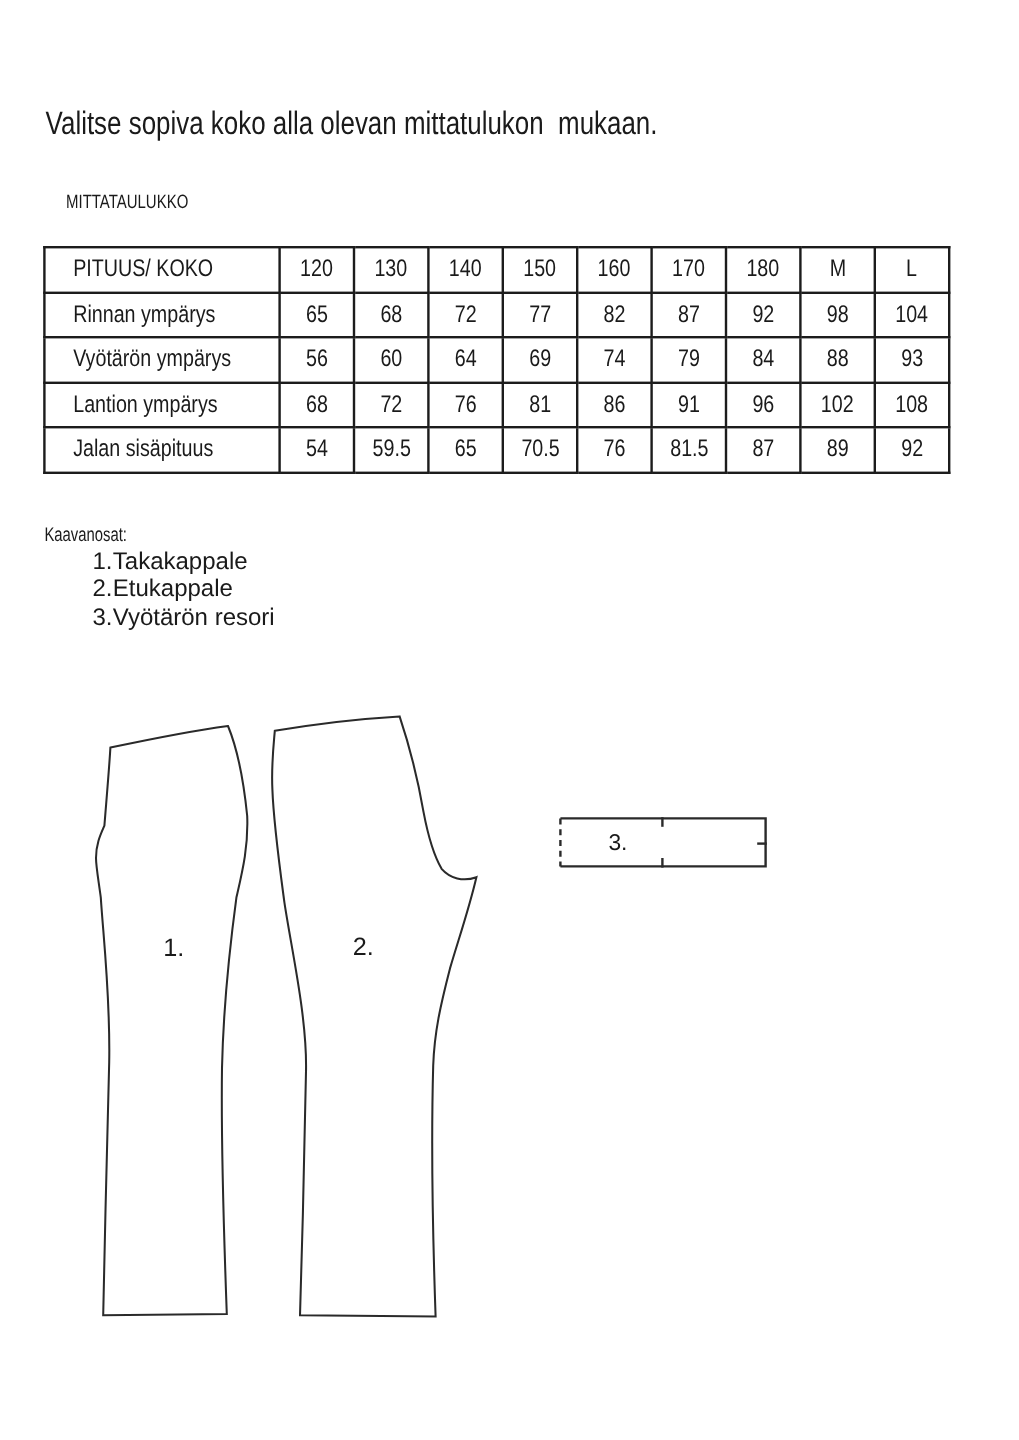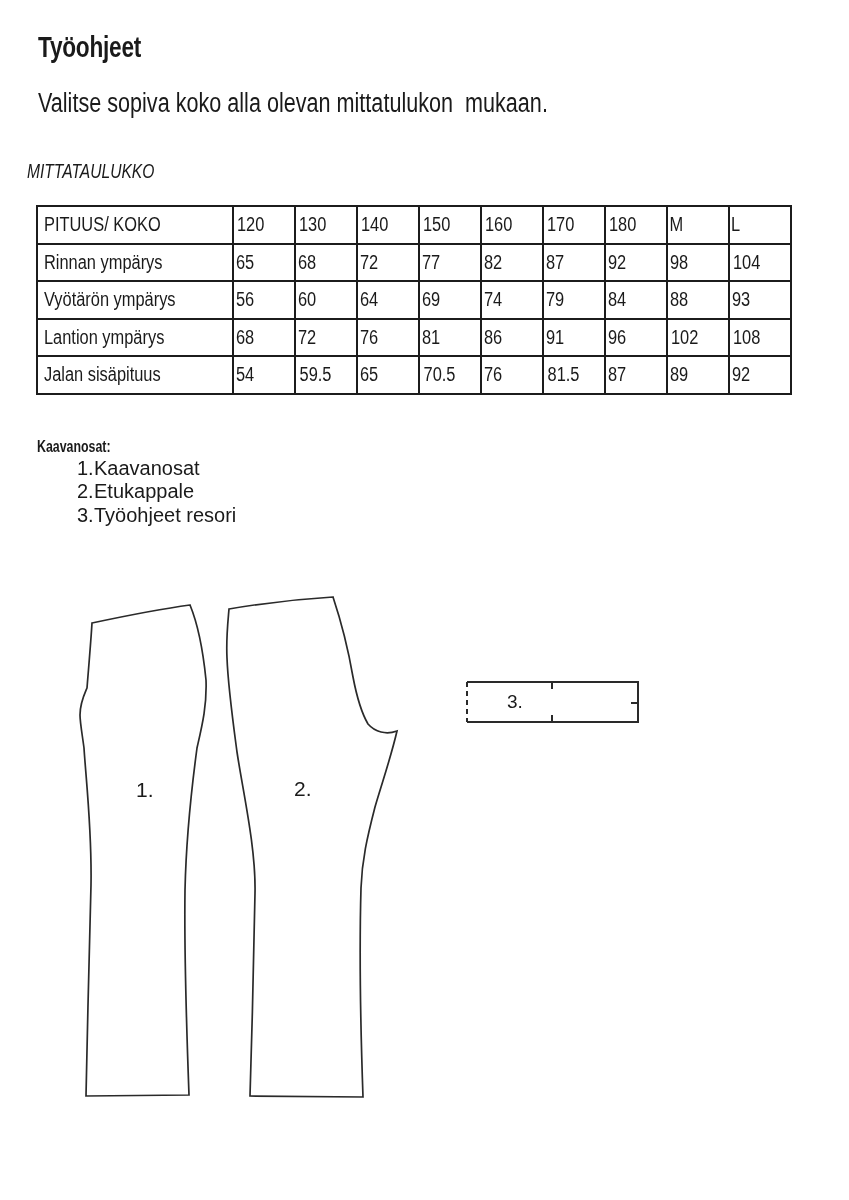--- a/index.html
+++ b/index.html
@@ -5,39 +5,38 @@
   html,body{margin:0;padding:0;background:#ffffff;}
   body{width:849px;height:1200px;font-family:"Liberation Sans",sans-serif;color:#1a1a1a;}
   .page{position:relative;width:849px;height:1200px;background:#ffffff;overflow:hidden;}
   .abs{position:absolute;}
   
   .cx{display:inline-block;transform:scaleX(0.80);transform-origin:0 50%;white-space:pre;}
   .cx78{display:inline-block;transform:scaleX(0.78);transform-origin:0 50%;white-space:pre;}
   .cx75{display:inline-block;transform:scaleX(0.75);transform-origin:0 50%;white-space:pre;}
   .title{left:38px;top:31px;font-size:29px;font-weight:bold;letter-spacing:-0.3px;}
   .intro{left:38px;top:90px;font-size:27px;line-height:27px;}
-  .theading{left:27px;top:160px;font-size:20px;font-style:italic;}
+  .theading{left:55px;top:160px;font-size:16px;}
   table.size{position:absolute;left:36px;top:205px;border-collapse:collapse;table-layout:fixed;width:754px;}
-  table.size td{border:2px solid #1c1c1c;height:35.5px;padding:0;font-size:20px;vertical-align:middle;overflow:hidden;}
-  table.size td.lab{text-align:left;padding-left:6px;}
+  table.size td{border:2px solid #1c1c1c;height:35.5px;padding:0;font-size:20px;text-align:center;vertical-align:middle;overflow:hidden;}
+  table.size td.lab{text-align:left;padding-left:23px;}
   .sxc{display:inline-block;transform:scaleX(0.82);transform-origin:50% 50%;white-space:pre;}
   .sxl{display:inline-block;transform:scaleX(0.82);transform-origin:0 50%;white-space:pre;}
-  .parts-h{left:37px;top:437px;font-size:16.5px;font-weight:bold;}
+  .parts-h{left:37px;top:437px;font-size:16.5px;font-weight:normal;}
   .parts-list{left:77px;top:457px;font-size:20px;line-height:23.3px;}
   .k-num{display:inline-block;width:17px;}
   svg.diagram{position:absolute;left:0;top:0;}
   svg.diagram path,svg.diagram line{fill:none;stroke:#2a2a2a;}
   svg.diagram text{font-family:"Liberation Sans",sans-serif;fill:#1a1a1a;}
 </style>
 </head>
 <body>
 
 <div class="page">
 
-  <div class="abs title"><span class="cx78">Työohjeet</span></div>
 
   <div class="abs intro">
     <div><span class="cx">Valitse sopiva koko alla olevan mittatulukon  mukaan.</span></div>
   </div>
 
   <div class="abs theading"><span class="cx78">MITTATAULUKKO</span></div>
 
   <table class="size">
     <colgroup>
       <col style="width:196px">
@@ -110,23 +109,23 @@
       <td><span class="sxc">81.5</span></td>
       <td><span class="sxc">87</span></td>
       <td><span class="sxc">89</span></td>
       <td><span class="sxc">92</span></td>
     </tr>
   </tbody>
     </table>
 
   <div class="abs parts-h"><span class="cx75">Kaavanosat:</span></div>
   <div class="abs parts-list">
-    <div><span class="k-num">1.</span><span>Kaavanosat</span></div>
+    <div><span class="k-num">1.</span><span>Takakappale</span></div>
     <div><span class="k-num">2.</span><span>Etukappale</span></div>
-    <div><span class="k-num">3.</span><span>Työohjeet resori</span></div>
+    <div><span class="k-num">3.</span><span>Vyötärön resori</span></div>
   </div>
 
   <svg class="diagram" width="849" height="1200" viewBox="0 0 849 1200">
 
     <path stroke-width="1.7" fill="#ffffff" d="M 92 623
          C 125 616 160 609 190 605
          C 197 622 203 650 206 680
          C 207 706 202 726 197 748
          C 190 800 186 845 185 890
          C 184 960 187 1040 189 1095

